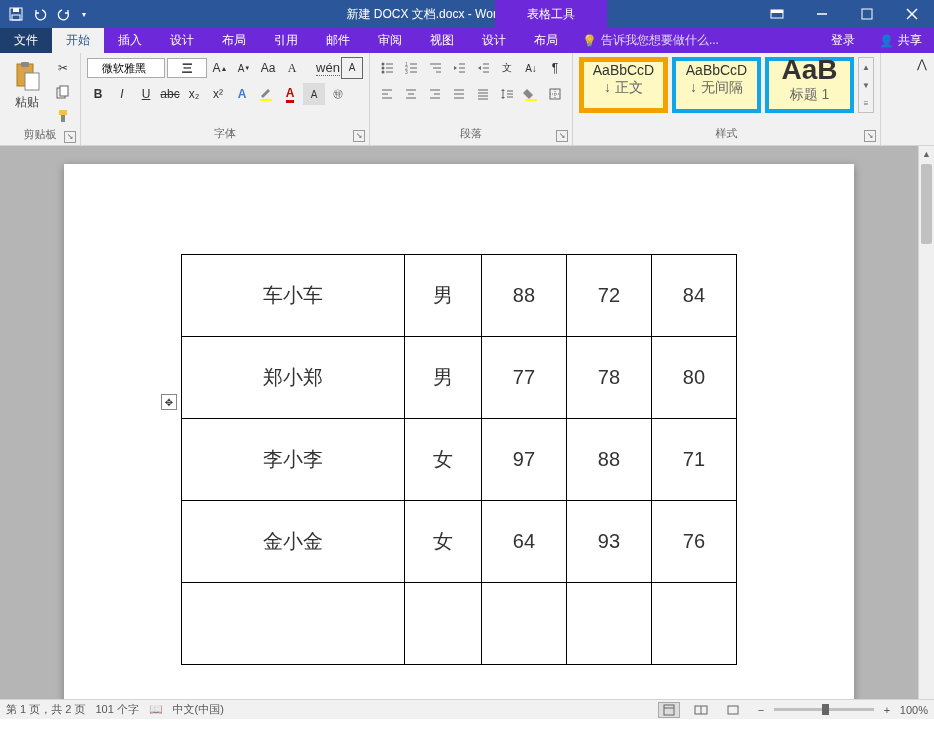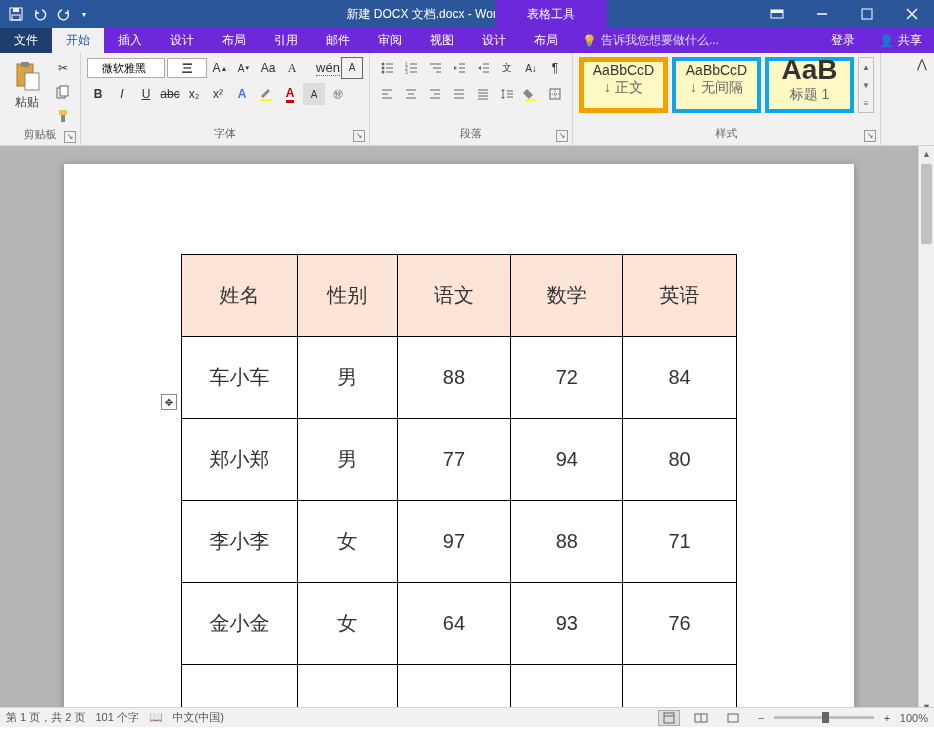--- a/index.html
+++ b/index.html
@@ -52,21 +52,21 @@
 table.doc { border-collapse:collapse; width:556px; margin:0 auto;}
 table.doc td, table.doc th { border:1px solid #000; text-align:center; height:82px; font-size:20px; font-weight:400;}
 table.doc th { background:#fce4d6; font-weight:400;}
 
 
 .vscroll { position:absolute; right:0; top:146px; bottom:20px; width:16px; background:#f0f0f0; border-left:1px solid #d4d4d4;}
 .vscroll .arr { height:16px; display:flex; align-items:center; justify-content:center; color:#666; cursor:pointer; font-size:9px;}
 .vscroll .thumb { position:absolute; top:18px; left:2px; right:2px; height:80px; background:#c1c1c1; border-radius:2px; cursor:pointer;}
 
 
-.status { position:absolute; left:0; right:0; bottom:8px; height:20px; background:#f1f1f1; border-top:1px solid #d4d4d4; display:flex; align-items:center; font-size:11px; color:#555; padding:0 6px; gap:10px;}
+.status { position:absolute; left:0; right:0; bottom:16px; height:20px; background:#f1f1f1; border-top:1px solid #d4d4d4; display:flex; align-items:center; font-size:11px; color:#555; padding:0 6px; gap:10px;}
 .status .spacer { flex:1; }
 .status .viewbtn { width:22px; height:16px; display:flex; align-items:center; justify-content:center; cursor:pointer; border:1px solid transparent;}
 .status .viewbtn.active { background:#ddd; border-color:#aaa;}
 .zoom { display:flex; align-items:center; gap:6px;}
 .zoom .track { width:100px; height:3px; background:#c0c0c0; position:relative;}
 .zoom .track .knob { position:absolute; left:48px; top:-4px; width:7px; height:11px; background:#666;}
 .zoom .pm { width:14px; text-align:center; cursor:pointer;}
 
 svg { display:block; }
 </style>
@@ -382,39 +382,32 @@
 
 
   <div style="flex:1;"></div>
   <div style="width:24px;display:flex;align-items:flex-start;justify-content:center;padding-top:4px;cursor:pointer;">⋀</div>
 </div>
 
 <div class="docarea">
   <div class="page">
     <table class="doc">
       <tbody>
-          <tr>
-        <th style="width:116px;">姓名</th>
-        <th style="width:100px;">性别</th>
-        <th style="width:114px;">语文</th>
-        <th style="width:112px;">数学</th>
-        <th style="width:114px;">英语</th>
-      </tr>
       <tr>
         <td>车小车</td>
         <td>男</td>
         <td>88</td>
         <td>72</td>
         <td>84</td>
       </tr>
       <tr>
         <td>郑小郑</td>
         <td>男</td>
         <td>77</td>
-        <td>94</td>
+        <td>78</td>
         <td>80</td>
       </tr>
       <tr>
         <td>李小李</td>
         <td>女</td>
         <td>97</td>
         <td>88</td>
         <td>71</td>
       </tr>
       <tr>

